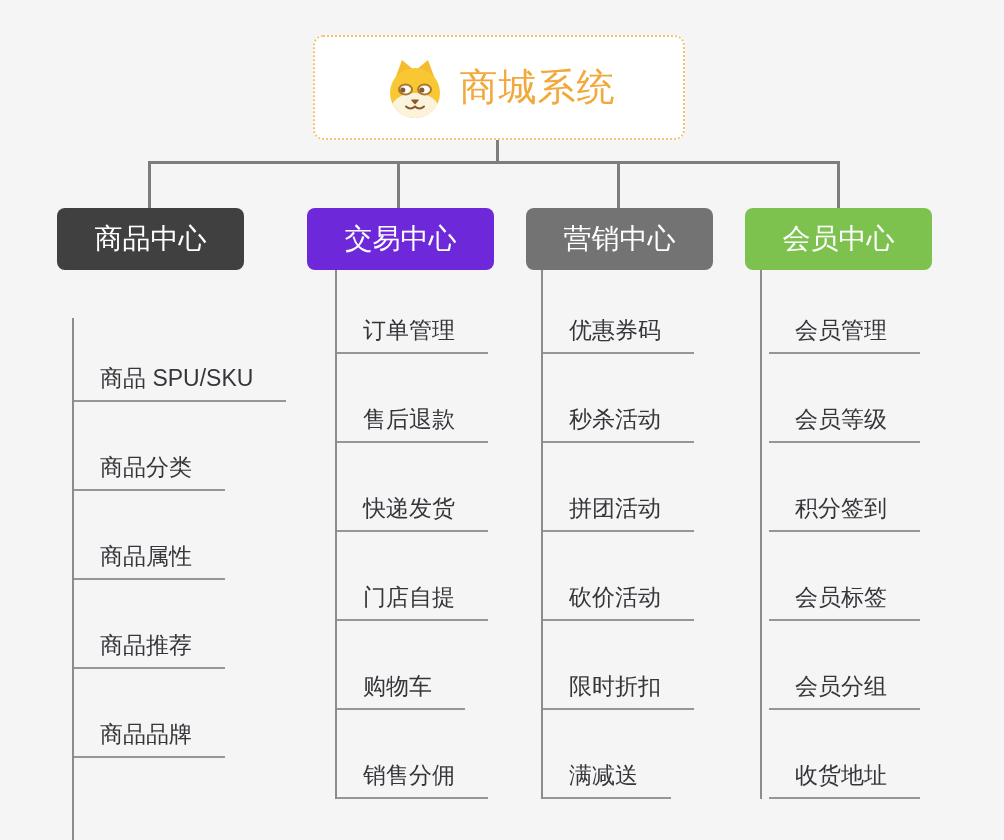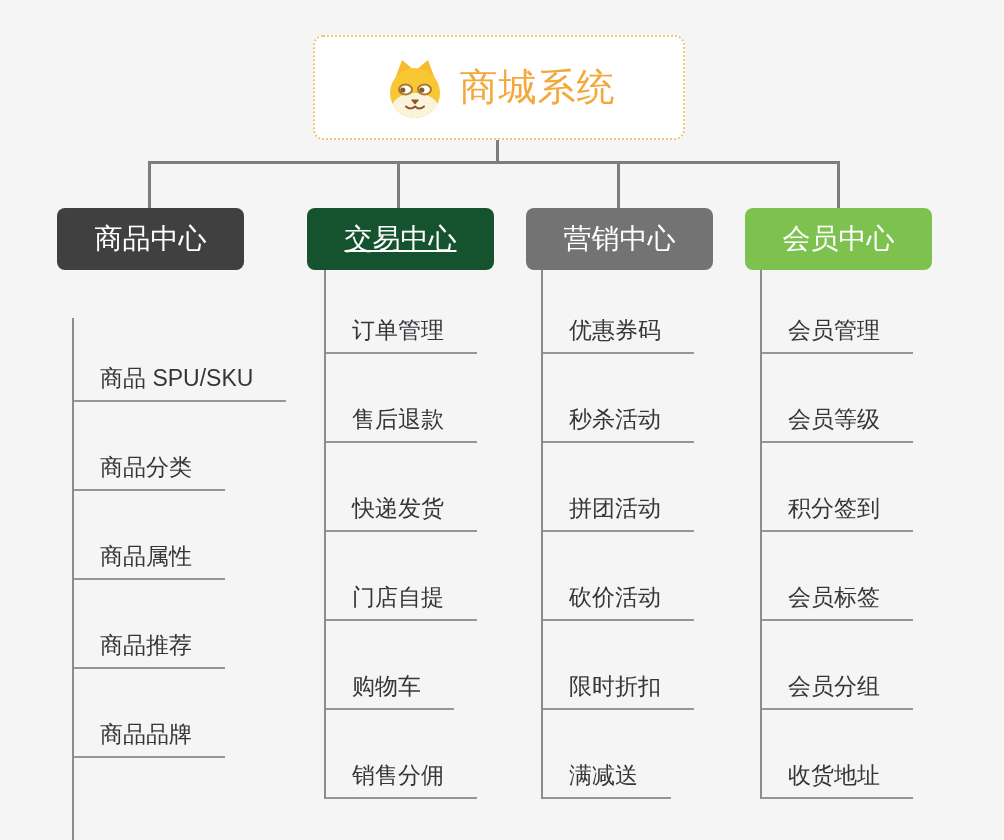--- a/index.html
+++ b/index.html
@@ -43,23 +43,23 @@
   .bh-1 { left:307px; background:#e65c59; }
   .bh-2 { left:526px; background:#ecae43; }
   .bh-3 { left:745px; background:#7dc24e; }
 
   
   .branch-col {
     position:absolute; top:270px; height:529px;
     border-left:2px solid #8c8c8c;
   }
   .bc-0 { left:72px;margin-top:48px; }
-  .bc-1 { left:324px; }
+  .bc-1 { left:335px; }
   .bc-2 { left:541px; }
-  .bc-3 { left:760px; }
+  .bc-3 { left:760px;padding-left:7px; }
 
   .sub-item {
     width:max-content;
     margin-top:49px;
     line-height:32px;
     padding:0 33px 6px 26px;
     border-bottom:2px solid #95959a;
     font-size:23px; color:#35363a; white-space:nowrap;
   }
   .sub-item:first-child { margin-top:44px; }
@@ -89,21 +89,21 @@
   </div>
 
   <div class="line root-drop"></div>
   <div class="line bus"></div>
   <div class="line drop drop-0"></div>
   <div class="line drop drop-1"></div>
   <div class="line drop drop-2"></div>
   <div class="line drop drop-3"></div>
 
   <div class="branch-header bh-0" style="background: #404040;">商品中心</div>
-  <div class="branch-header bh-1" style="background: #14532d; text-decoration: underline;">交易中心</div>
+  <div class="branch-header bh-1" style="background: #6d28d9;">交易中心</div>
   <div class="branch-header bh-2" style="background: #737373;">营销中心</div>
   <div class="branch-header bh-3" style="background: rgb(125, 194, 78);">会员中心</div>
 
   <div class="branch-col bc-0">
     <div class="sub-item">商品 SPU/SKU</div>
     <div class="sub-item">商品分类</div>
     <div class="sub-item">商品属性</div>
     <div class="sub-item">商品推荐</div>
     <div class="sub-item">商品品牌</div>
   </div>

